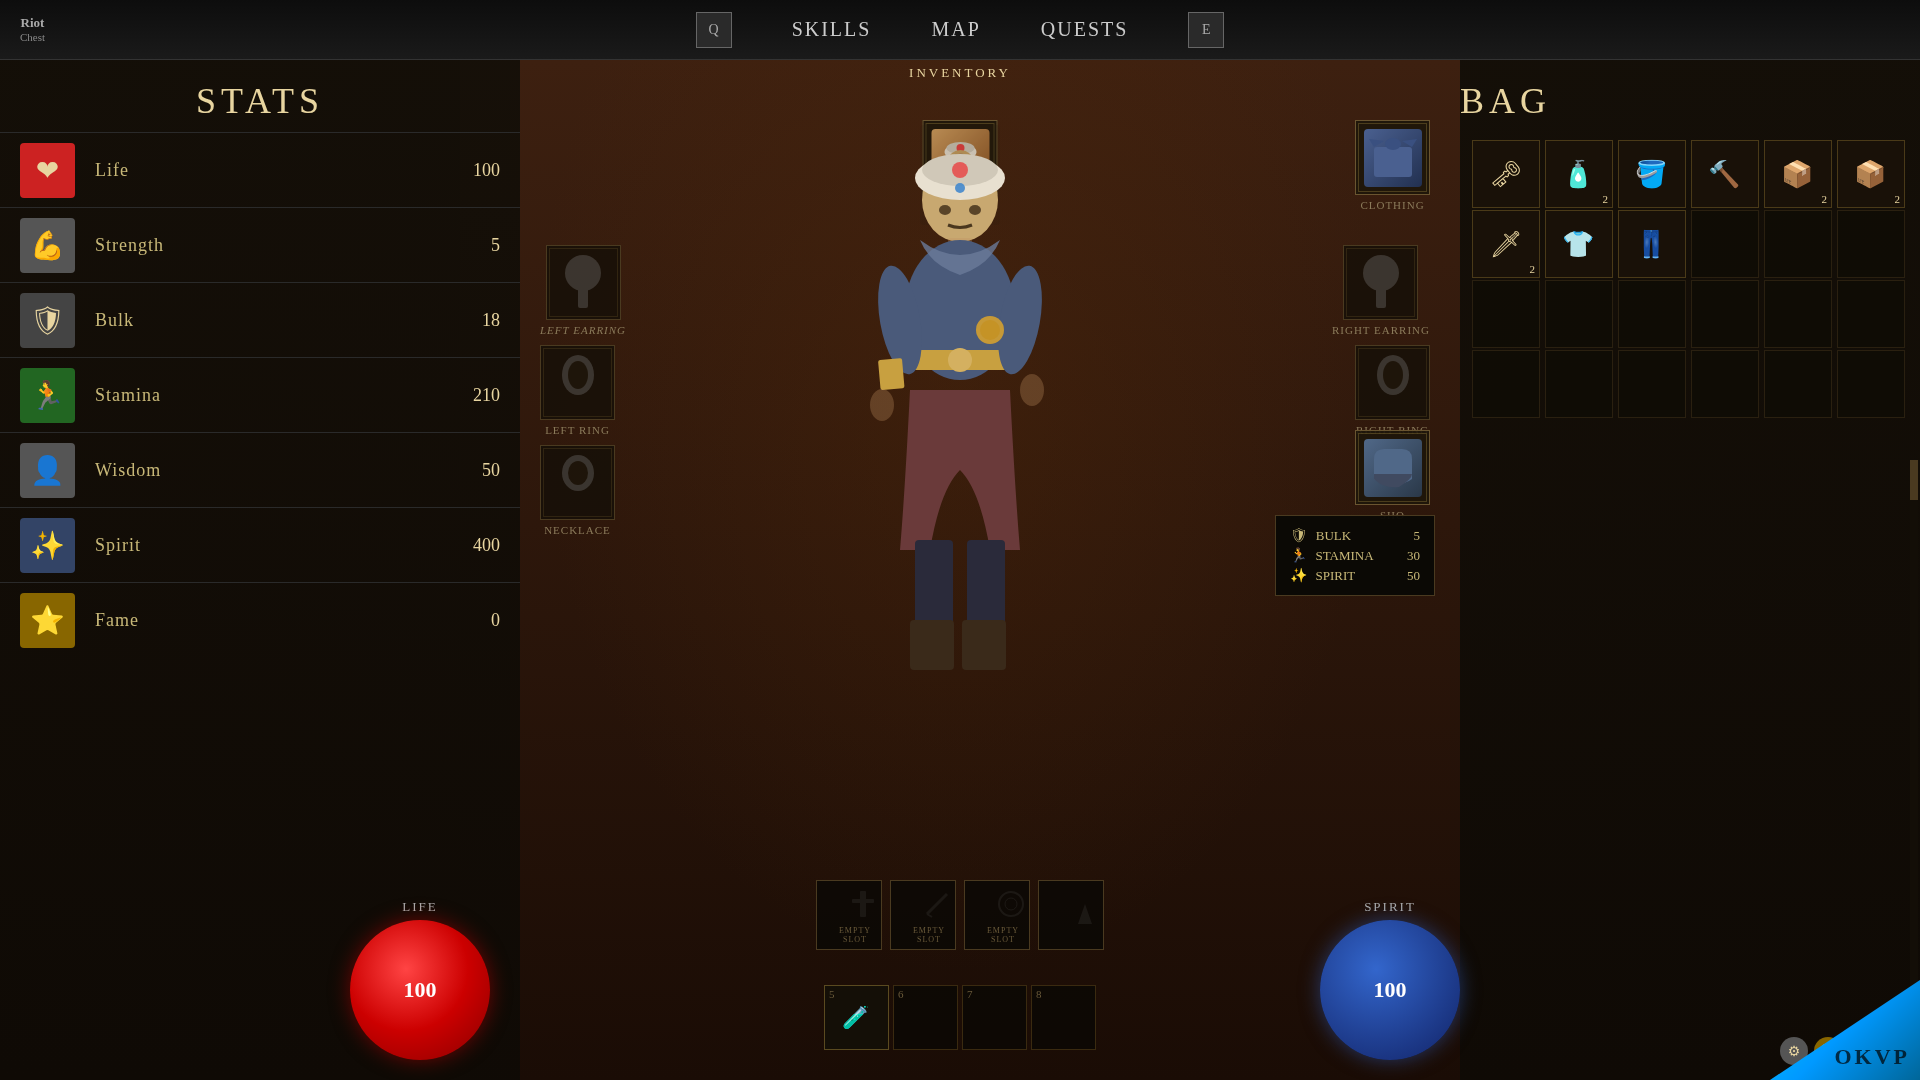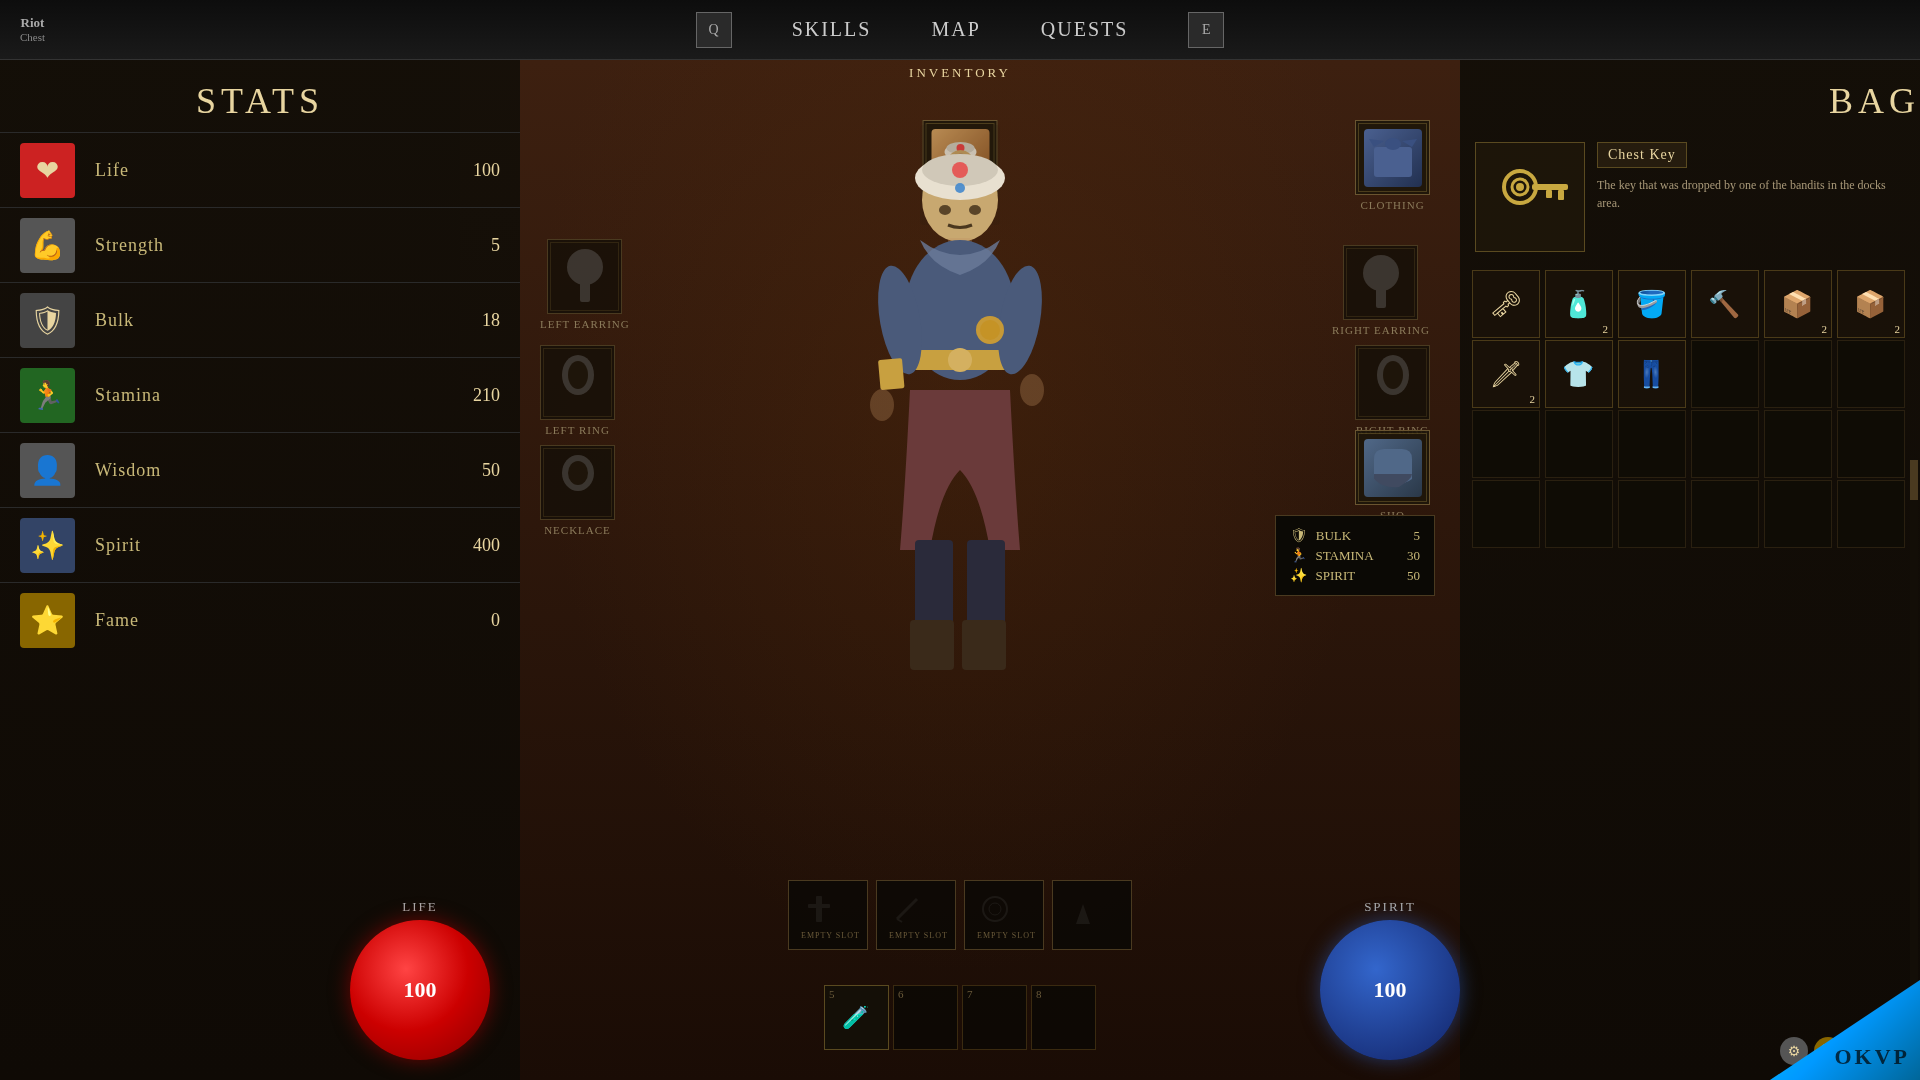--- a/index.html
+++ b/index.html
@@ -247,46 +247,46 @@
       font-size: 11px;
       letter-spacing: 1px;
       color: #8a7a5a;
       text-transform: uppercase;
       text-align: center;
     }
 
     
     .slot-head { top: 60px; left: 50%; transform: translateX(-50%); }
     .slot-clothing { top: 60px; right: 30px; }
-    .slot-left-earring { top: 179px; left: 80px; }
+    .slot-left-earring { top: 185px; left: 80px; font-style: italic; }
     .slot-right-earring { top: 185px; right: 30px; }
     .slot-left-ring { top: 285px; left: 80px; }
     .slot-right-ring { top: 285px; right: 30px; }
     .slot-necklace { top: 385px; left: 80px; }
     .slot-shoes { top: 370px; right: 30px; }
 
     
     .weapon-slots {
       position: absolute;
       bottom: 130px;
       left: 50%;
       transform: translateX(-50%);
       display: flex;
       gap: 8px;
       z-index: 20;
     }
 
     .weapon-slot {
-      width: 80px;
+      width: 66px;
       height: 70px;
       background: rgba(10,8,5,0.85);
       border: 1px solid #4a3a20;
       display: flex;
       flex-direction: column;
-      align-items: flex-start;
+      align-items: flex-end;
       justify-content: center;
       cursor: pointer;
       padding-left: 12px;
     }
 
     .weapon-slot-label {
       font-size: 8px;
       color: #6a5a3a;
       letter-spacing: 1px;
       text-align: center;
@@ -341,21 +341,21 @@
       position: absolute;
       right: 0;
       top: 60px;
       width: 460px;
       bottom: 0;
       background: linear-gradient(180deg, rgba(20,15,8,0.95) 0%, rgba(15,10,5,0.98) 100%);
       z-index: 10;
     }
 
     .bag-title {
-      text-align: right;
+      text-align: left;
       font-size: 36px;
       letter-spacing: 5px;
       color: #e8d5a0;
       padding: 20px 0 10px;
       text-transform: uppercase;
     }
 
     
     .item-desc-area {
       margin: 10px 15px;
@@ -858,37 +858,20 @@
       <div class="quick-slot">
         <div class="quick-slot-num">8</div>
       </div>
     </div>
   </div>
 </div>
 
 <div class="bag-panel">
   <div class="bag-title">BAG</div>
 
-  <div class="item-desc-area">
-    <div class="item-desc-img">
-      <svg width="80" height="80" viewBox="0 0 80 80">
-
-        <circle cx="30" cy="30" r="16" fill="none" stroke="#c8a840" stroke-width="4"></circle>
-        <circle cx="30" cy="30" r="8" fill="none" stroke="#c8a840" stroke-width="3"></circle>
-        <rect x="42" y="27" width="36" height="6" fill="#c8a840" rx="2"></rect>
-        <rect x="68" y="33" width="6" height="10" fill="#c8a840" rx="1"></rect>
-        <rect x="56" y="33" width="6" height="8" fill="#c8a840" rx="1"></rect>
-        <circle cx="30" cy="30" r="4" fill="#c8a840"></circle>
-      </svg>
-    </div>
-    <div class="item-desc-text">
-      <div class="item-desc-name">Chest Key</div>
-      <div class="item-desc-body">The key that was dropped by one of the bandits in the docks area.</div>
-    </div>
-  </div>
 
   <div class="bag-grid" id="bag-grid-container">
   <div class="bag-slot filled">
         <span class="item-icon">🗝</span>
       </div>
       <div class="bag-slot filled">
         <span class="item-icon">🧴</span>
         <span class="item-count">2</span>
       </div>
       <div class="bag-slot filled">

